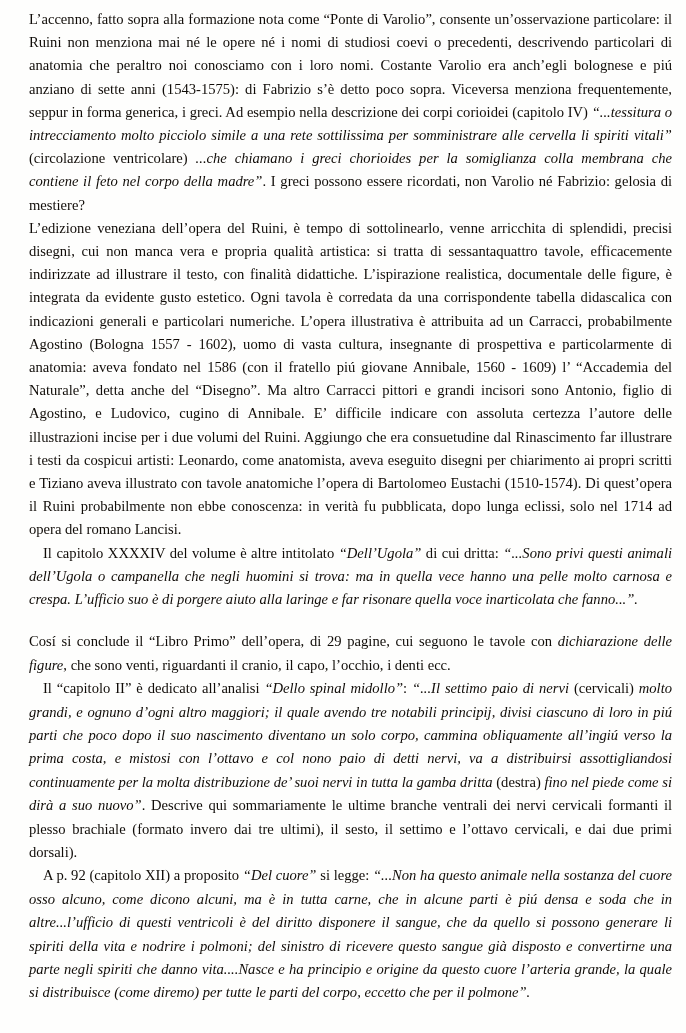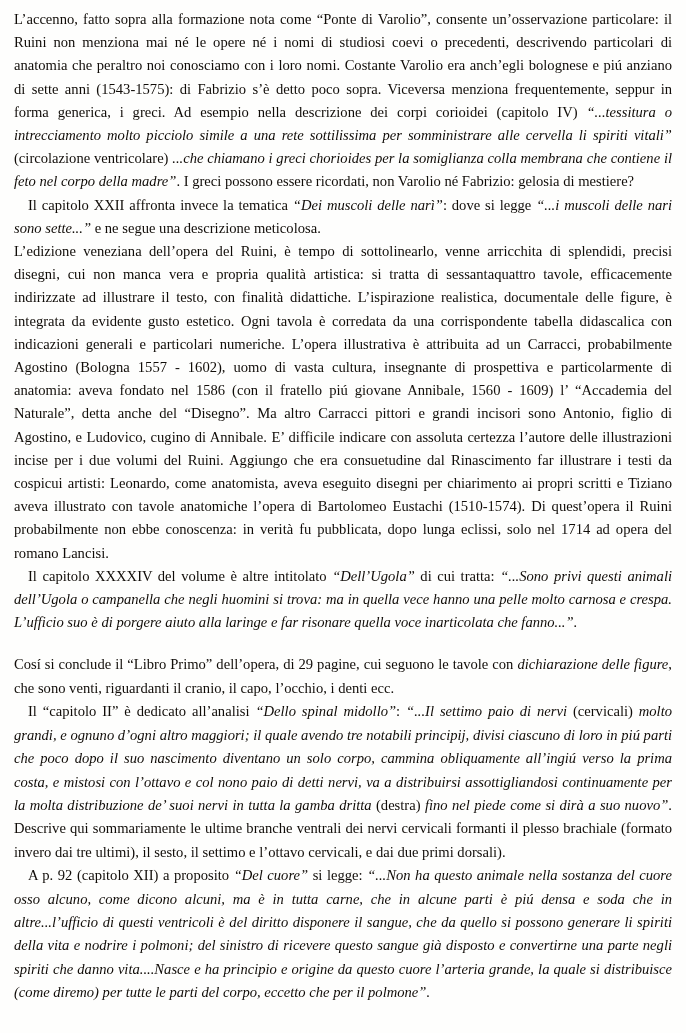--- a/index.html
+++ b/index.html
@@ -16,21 +16,21 @@
   }
   .page {
     position: relative;
     width: 686px;
     height: 1033px;
     box-sizing: border-box;
     padding: 8px 14px 0 14px;
     background: #fefefd;
   }
   p.para {
-    margin: 0 0 0 0;
+    margin: 0 0 0 15px;
     font-size: 14.6px;
     line-height: 23.2px;
     text-align: justify;
     text-justify: inter-word;
     hyphens: manual;
   }
   p.indent {
     text-indent: 14px;
   }
   .gap-large { height: 19px; }
@@ -40,23 +40,22 @@
     line-height: 23.4px;
   }
 </style>
 </head>
 <body>
 
 <div class="page">
   <div class="sectionone">
     <div id="sec1">
         <p class="para"><span>L’accenno, fatto sopra alla formazione nota come “Ponte di Varolio”, consente un’osservazione particolare: il Ruini non menziona mai né le opere né i nomi di studiosi coevi o precedenti, descrivendo particolari di anatomia che peraltro noi conosciamo con i loro nomi. Costante Varolio era anch’egli bolognese e piú anziano di sette anni (1543-1575): di Fabrizio s’è detto poco sopra. Viceversa menziona frequentemente, seppur in forma generica, i greci. Ad esempio nella descrizione dei corpi corioidei (capitolo IV) </span><i>“...tessitura o intrecciamento molto picciolo simile a una rete sottilissima per somministrare alle cervella li spiriti vitali”</i><span> (circolazione ventricolare) </span><i>...che chiamano i greci chorioides per la somiglianza colla membrana che contiene il feto nel corpo della madre”</i><span>. I greci possono essere ricordati,  non Varolio né Fabrizio: gelosia di mestiere?</span></p>
-        <p class="para indent"><span>Il capitolo XXII affronta invece la tematica </span><i>“Dei muscoli delle narì”</i><span>: dove si legge </span><i>“...i muscoli delle nari sono sette...”</i><span> e ne segue una descrizione meticolosa.</span></p>
         <p class="para"><span>L’edizione veneziana dell’opera del Ruini, è tempo di sottolinearlo, venne arricchita di splendidi, precisi disegni, cui non manca vera e propria qualità artistica: si tratta di sessantaquattro tavole, efficacemente indirizzate ad illustrare il testo, con finalità didattiche. L’ispirazione realistica, documentale delle figure, è integrata da evidente gusto estetico. Ogni tavola è corredata da una corrispondente tabella didascalica con indicazioni generali e particolari numeriche. L’opera illustrativa è attribuita ad un Carracci, probabilmente Agostino (Bologna 1557 - 1602), uomo di vasta cultura, insegnante di prospettiva e particolarmente di anatomia: aveva fondato nel 1586 (con il fratello piú giovane Annibale, 1560 - 1609) l’ “Accademia del Naturale”, detta anche del “Disegno”. Ma altro Carracci pittori e grandi incisori sono Antonio, figlio di Agostino, e Ludovico, cugino di Annibale. E’ difficile indicare con assoluta certezza l’autore delle illustrazioni incise per i due volumi del Ruini. Aggiungo che era consuetudine dal Rinascimento far illustrare i testi da cospicui artisti: Leonardo, come anatomista, aveva eseguito disegni per chiarimento ai propri scritti e Tiziano aveva illustrato con tavole anatomiche l’opera di Bartolomeo Eustachi (1510-1574). Di quest’opera il Ruini probabilmente non ebbe conoscenza: in verità fu pubblicata, dopo lunga eclissi, solo nel 1714 ad opera del romano Lancisi.</span></p>
-        <p class="para indent"><span>Il capitolo XXXXIV del volume è altre intitolato </span><i>“Dell’Ugola”</i><span> di cui tratta: </span><i>“...Sono privi questi animali dell’Ugola o campanella che negli huomini si trova: ma in quella vece hanno una pelle molto carnosa e crespa. L’ufficio suo è di porgere aiuto alla laringe e far risonare quella voce inarticolata che fanno...”.</i></p>
+        <p class="para indent"><span>Il capitolo XXXXIV del volume è altre intitolato </span><i>“Dell’Ugola”</i><span> di cui dritta: </span><i>“...Sono privi questi animali dell’Ugola o campanella che negli huomini si trova: ma in quella vece hanno una pelle molto carnosa e crespa. L’ufficio suo è di porgere aiuto alla laringe e far risonare quella voce inarticolata che fanno...”.</i></p>
       </div>
   </div>
   <div class="gap-large"></div>
   <div class="sectiontwo">
     <div id="sec2">
         <p class="para"><span>Cosí si conclude il “Libro Primo” dell’opera, di 29 pagine, cui seguono le tavole con </span><i>dichiarazione delle figure</i><span>, che sono venti, riguardanti il cranio, il capo, l’occhio, i denti ecc.</span></p>
         <p class="para indent"><span>Il “capitolo II” è dedicato all’analisi </span><i>“Dello spinal midollo”</i><span>: </span><i>“...Il settimo paio di nervi</i><span> (cervicali) </span><i>molto grandi, e ognuno d’ogni altro maggiori; il quale avendo tre notabili principij, divisi ciascuno di loro in piú parti che poco dopo il suo nascimento diventano un solo corpo, cammina obliquamente all’ingiú verso la prima costa, e mistosi con l’ottavo e col nono paio di detti nervi, va a distribuirsi assottigliandosi continuamente per la molta distribuzione de’ suoi nervi in tutta la gamba dritta</i><span> (destra) </span><i>fino nel piede come si dirà a suo nuovo”</i><span>. Descrive qui sommariamente le ultime branche ventrali dei nervi cervicali formanti il plesso brachiale (formato invero dai tre ultimi), il sesto, il settimo e l’ottavo cervicali, e dai due primi dorsali).</span></p>
         <p class="para indent"><span>A p. 92 (capitolo XII) a proposito </span><i>“Del cuore”</i><span> si legge: </span><i>“...Non ha questo animale nella sostanza del cuore osso alcuno, come dicono alcuni, ma è in tutta carne, che in alcune parti è piú densa e soda che in altre...l’ufficio di questi ventricoli è del diritto  disponere il sangue, che da quello si possono generare li spiriti della vita e nodrire i polmoni; del sinistro di ricevere questo sangue già disposto e convertirne una parte negli spiriti che danno vita....Nasce e ha principio e origine da questo cuore l’arteria grande, la quale si distribuisce (come diremo) per tutte le parti del corpo, eccetto che per il polmone”.</i></p>
       </div>
   </div>

